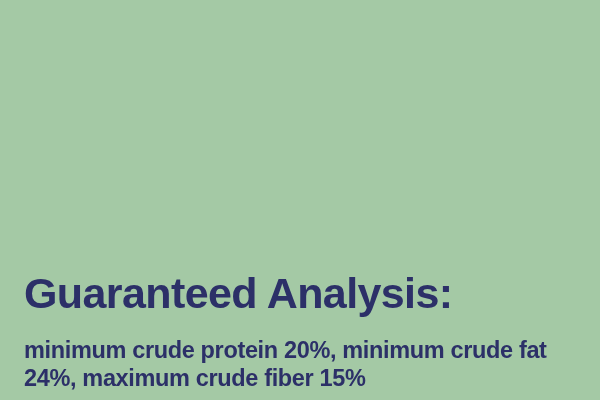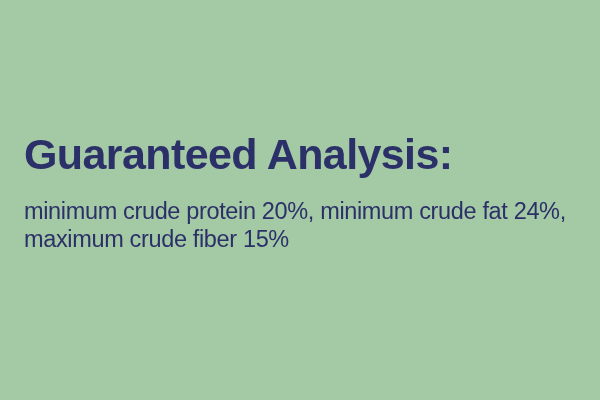--- a/index.html
+++ b/index.html
@@ -14,40 +14,40 @@
     background: #a4c9a5;
   }
   .card {
     position: relative;
     box-sizing: border-box;
     width: 600px;
     height: 400px;
     background: #a4c9a5;
     display: flex;
     flex-direction: column;
-    justify-content: center;
+    justify-content: flex-end;
     padding: 0 24px;
   }
   .text-block {
     position: relative;
     top: -8px;
   }
   .heading {
     font-size: 43px;
     line-height: 46px;
     font-weight: bold;
     color: #2c3068;
     letter-spacing: -0.6px;
     margin: 0 0 20px 0;
     white-space: nowrap;
   }
   .body-copy {
     font-size: 23.5px;
     line-height: 28px;
-    font-weight: normal;
+    font-weight: bold;
     color: #2c3068;
     letter-spacing: -0.35px;
     margin: 0;
     max-width: 556px;
   }
 </style>
 </head>
 <body>
 
 <div class="card">

